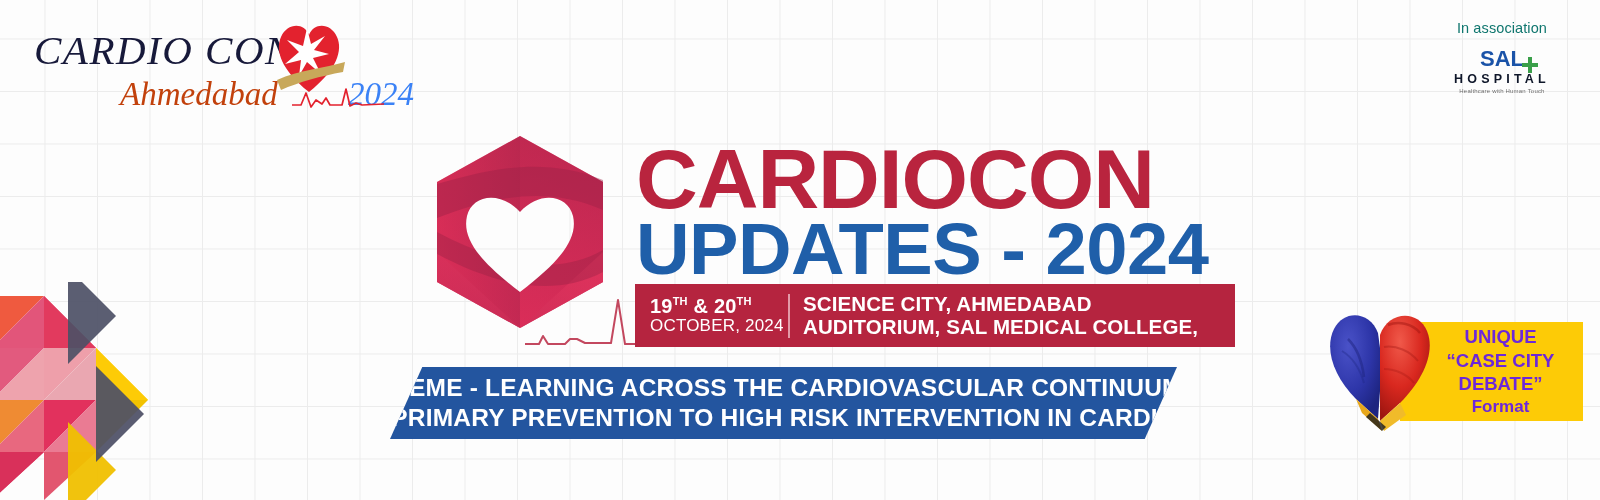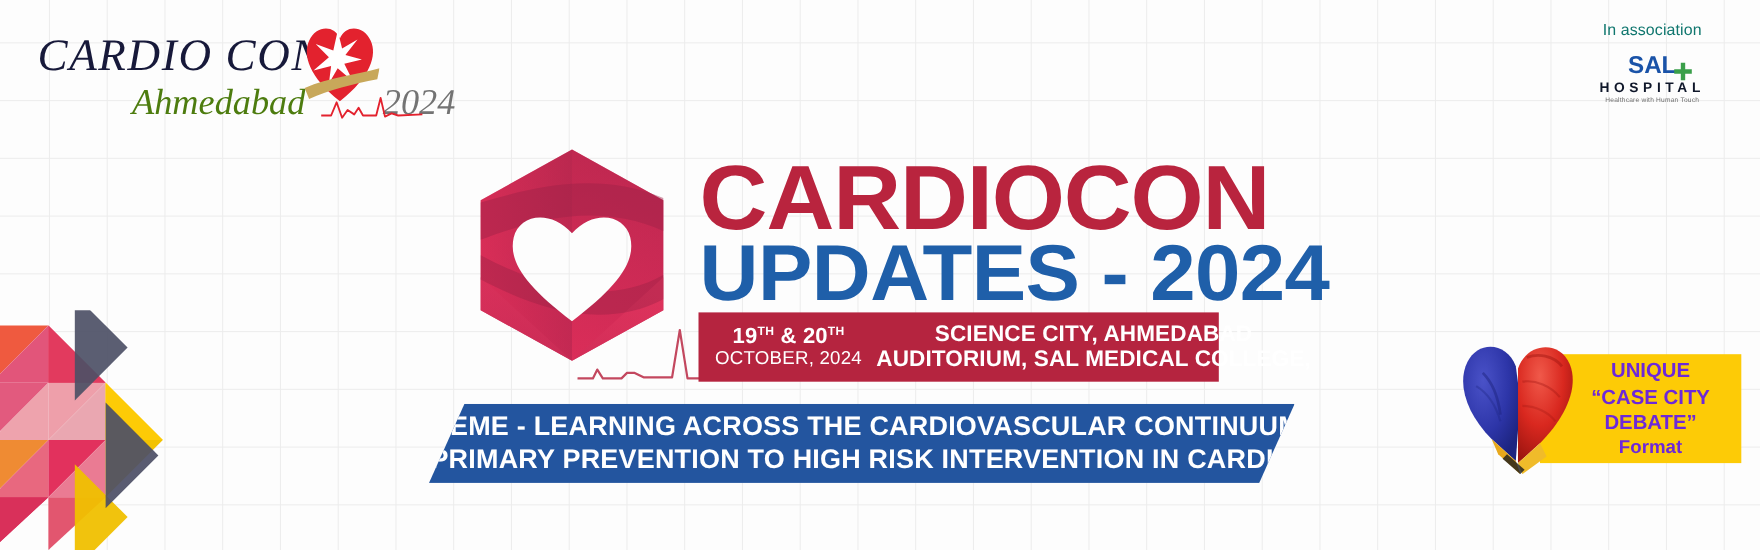--- a/index.html
+++ b/index.html
@@ -46,31 +46,31 @@
     color: #17193a;
     white-space: nowrap;
   }
   #wm-ahmedabad {
     position: absolute;
     left: 92px;
     top: 62px;
     font-family: "Liberation Serif", serif;
     font-style: italic;
     font-size: 33px;
-    color: #4d7c0f;
+    color: #c2410c;
     white-space: nowrap;
   }
   #wm-year {
     position: absolute;
     left: 320px;
     top: 62px;
     font-family: "Liberation Serif", serif;
     font-style: italic;
     font-size: 33px;
-    color: #737373;
+    color: #3b82f6;
     white-space: nowrap;
   }
   #wm-heart { position: absolute; left: 245.0px; top: 4px; }
   #wm-ecg   { position: absolute; left: 264px;  top: 72px; }
 
   
   #assoc {
     position: absolute;
     right: 18px;
     top: 20px;
@@ -143,27 +143,26 @@
     white-space: nowrap;
     transform: scaleX(1.03);
     transform-origin: left center;
   }
 
   
   #infobar {
     position: absolute;
     left: 635px;
     top: 284px;
-    width: 473px;
+    width: 600px;
     height: 63px;
     background: #b5243f;
     display: flex;
     align-items: center;
     color: #ffffff;
-    text-align: center;
   }
   #infobar-date {
     padding-left: 15px;
     width: 138px;
     line-height: 1.08;
     white-space: nowrap;
   }
   .date-line1 { font-size: 20px; font-weight: 700; letter-spacing: .2px; }
   .date-line1 sup { font-size: 11px; font-weight: 700; }
   .date-line2 { font-size: 17px; font-weight: 400; letter-spacing: .2px; }

